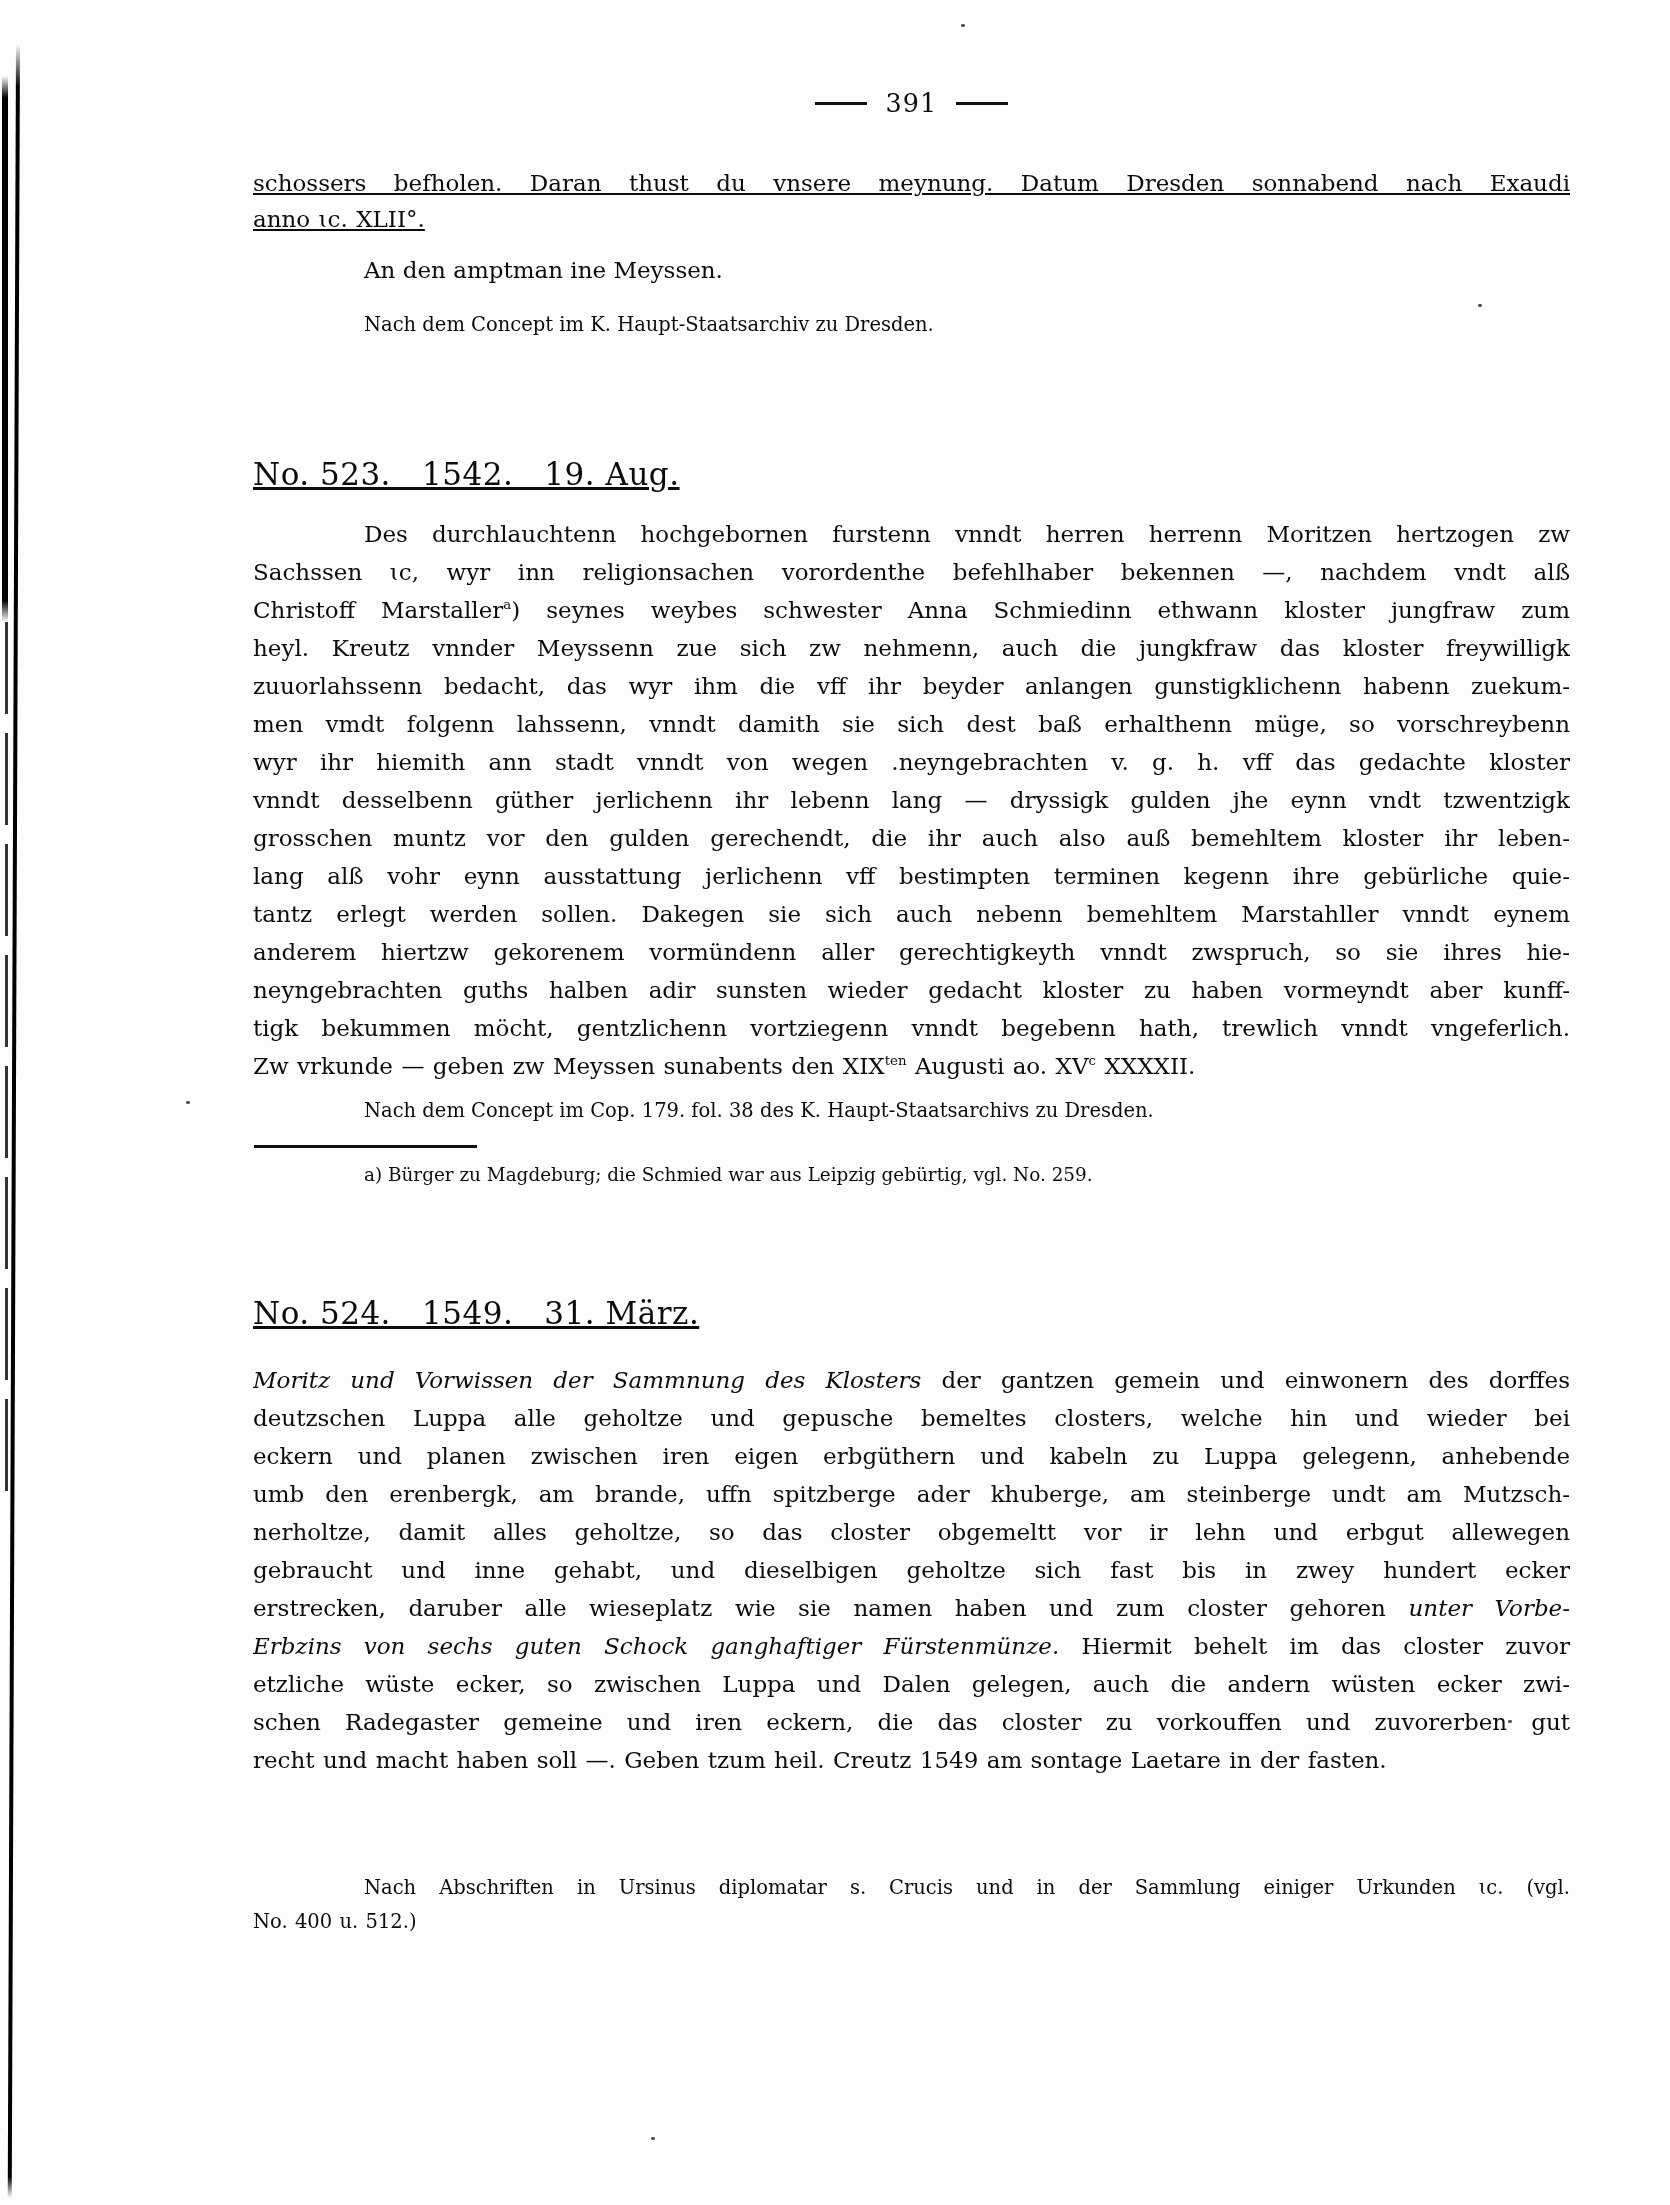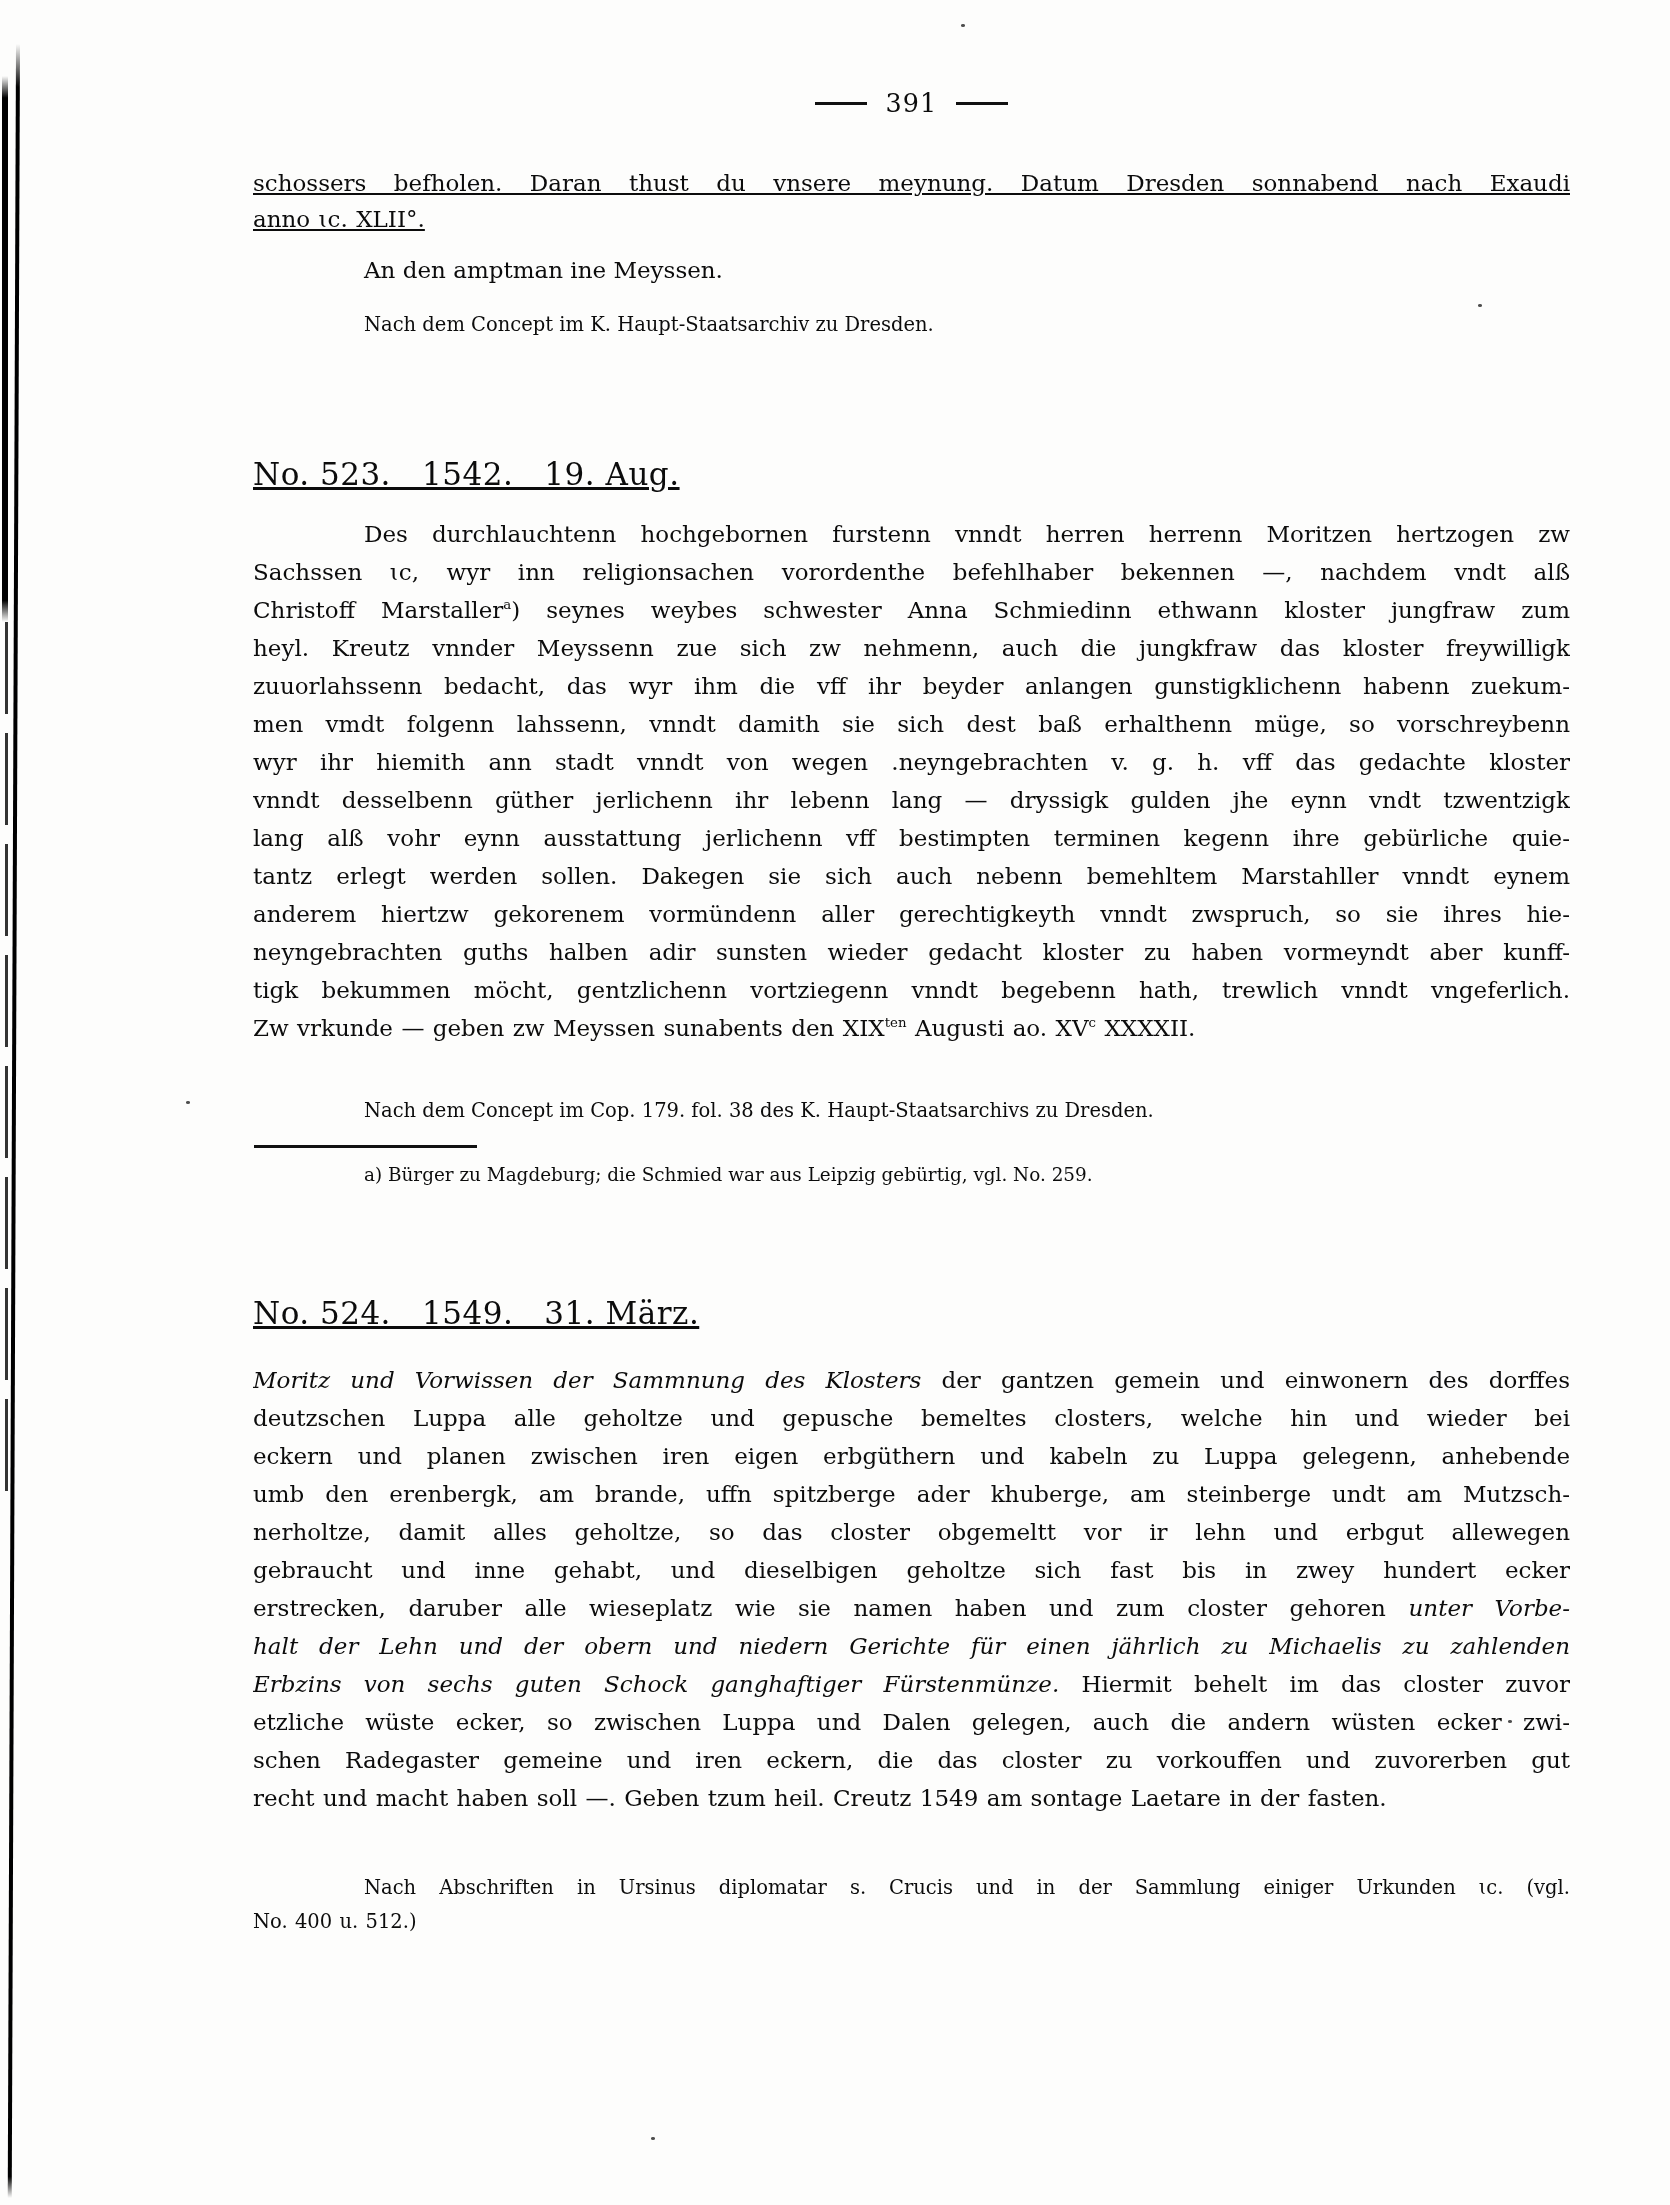--- a/index.html
+++ b/index.html
@@ -97,20 +97,21 @@
 
     <div class="tblock para-523">
         <div class="tline indent"><span>Des durchlauchtenn hochgebornen furstenn vnndt herren herrenn Moritzen hertzogen zw</span></div>
         <div class="tline"><span>Sachssen ɩc, wyr inn religionsachen vorordenthe befehlhaber bekennen —, nachdem vndt alß</span></div>
         <div class="tline"><span>Christoff Marstaller</span><sup>a</sup><span>) seynes weybes schwester Anna Schmiedinn ethwann kloster jungfraw zum</span></div>
         <div class="tline"><span>heyl. Kreutz vnnder Meyssenn zue sich zw nehmenn, auch die jungkfraw das kloster freywilligk</span></div>
         <div class="tline"><span>zuuorlahssenn bedacht, das wyr ihm die vff ihr beyder anlangen gunstigklichenn habenn zuekum-</span></div>
         <div class="tline"><span>men vmdt folgenn lahssenn, vnndt damith sie sich dest baß erhalthenn müge, so vorschreybenn</span></div>
         <div class="tline"><span>wyr ihr hiemith ann stadt vnndt von wegen .neyngebrachten v. g. h. vff das gedachte kloster</span></div>
         <div class="tline"><span>vnndt desselbenn güther jerlichenn ihr lebenn lang — dryssigk gulden jhe eynn vndt tzwentzigk</span></div>
+        <div class="tline"><span>grosschen muntz vor den gulden gerechendt, die ihr auch also auß bemehltem kloster ihr leben-</span></div>
         <div class="tline"><span>lang alß vohr eynn ausstattung jerlichenn vff bestimpten terminen kegenn ihre gebürliche quie-</span></div>
         <div class="tline"><span>tantz erlegt werden sollen.  Dakegen sie sich auch nebenn bemehltem Marstahller vnndt eynem</span></div>
         <div class="tline"><span>anderem hiertzw gekorenem vormündenn aller gerechtigkeyth vnndt zwspruch, so sie ihres hie-</span></div>
         <div class="tline"><span>neyngebrachten guths halben adir sunsten wieder gedacht kloster zu haben vormeyndt aber kunff-</span></div>
         <div class="tline"><span>tigk bekummen möcht, gentzlichenn vortziegenn vnndt begebenn hath, trewlich vnndt vngeferlich.</span></div>
         <div class="tline last"><span>Zw vrkunde — geben zw Meyssen sunabents den XIX</span><sup>ten</sup><span> Augusti ao. XV</span><sup>c</sup><span> XXXXII.</span></div>
       </div>
 
     <div class="tblock smallnote source-523">Nach dem Concept im Cop. 179. fol. 38 des K. Haupt-Staatsarchivs zu Dresden.</div>
 
@@ -121,21 +122,20 @@
     <div class="heading heading-524">No. 524.   1549.   31. März.</div>
 
     <div class="tblock para-524">
         <div class="tline"><span class="it">Moritz und Vorwissen der Sammnung des Klosters </span><span>der gantzen gemein und einwonern des dorffes</span></div>
         <div class="tline"><span>deutzschen Luppa alle geholtze und gepusche bemeltes closters, welche hin und wieder bei</span></div>
         <div class="tline"><span>eckern und planen zwischen iren eigen erbgüthern und kabeln zu Luppa gelegenn, anhebende</span></div>
         <div class="tline"><span>umb den erenbergk, am brande, uffn spitzberge ader khuberge, am steinberge undt am Mutzsch-</span></div>
         <div class="tline"><span>nerholtze, damit alles geholtze, so das closter obgemeltt vor ir lehn und erbgut allewegen</span></div>
         <div class="tline"><span>gebraucht und inne gehabt, und dieselbigen geholtze sich fast bis in zwey hundert ecker</span></div>
         <div class="tline"><span>erstrecken, daruber alle wieseplatz wie sie namen haben und zum closter gehoren </span><span class="it">unter Vorbe-</span></div>
-        <div class="tline"><span class="it">halt der Lehn und der obern und niedern Gerichte für einen jährlich zu Michaelis zu zahlenden</span></div>
         <div class="tline"><span class="it">Erbzins von sechs guten Schock ganghaftiger Fürstenmünze.</span><span>  Hiermit behelt im das closter zuvor</span></div>
         <div class="tline"><span>etzliche wüste ecker, so zwischen Luppa und Dalen gelegen, auch die andern wüsten ecker zwi-</span></div>
         <div class="tline"><span>schen Radegaster gemeine und iren eckern, die das closter zu vorkouffen und zuvorerben gut</span></div>
         <div class="tline last"><span>recht und macht haben soll —.  Geben tzum heil. Creutz 1549 am sontage Laetare in der fasten.</span></div>
       </div>
 
     <div class="tblock source-524">
         <div class="tline first">Nach Abschriften in Ursinus diplomatar s. Crucis und in der Sammlung einiger Urkunden ɩc. (vgl.</div>
         <div class="tline last">No. 400 u. 512.)</div>
       </div>

